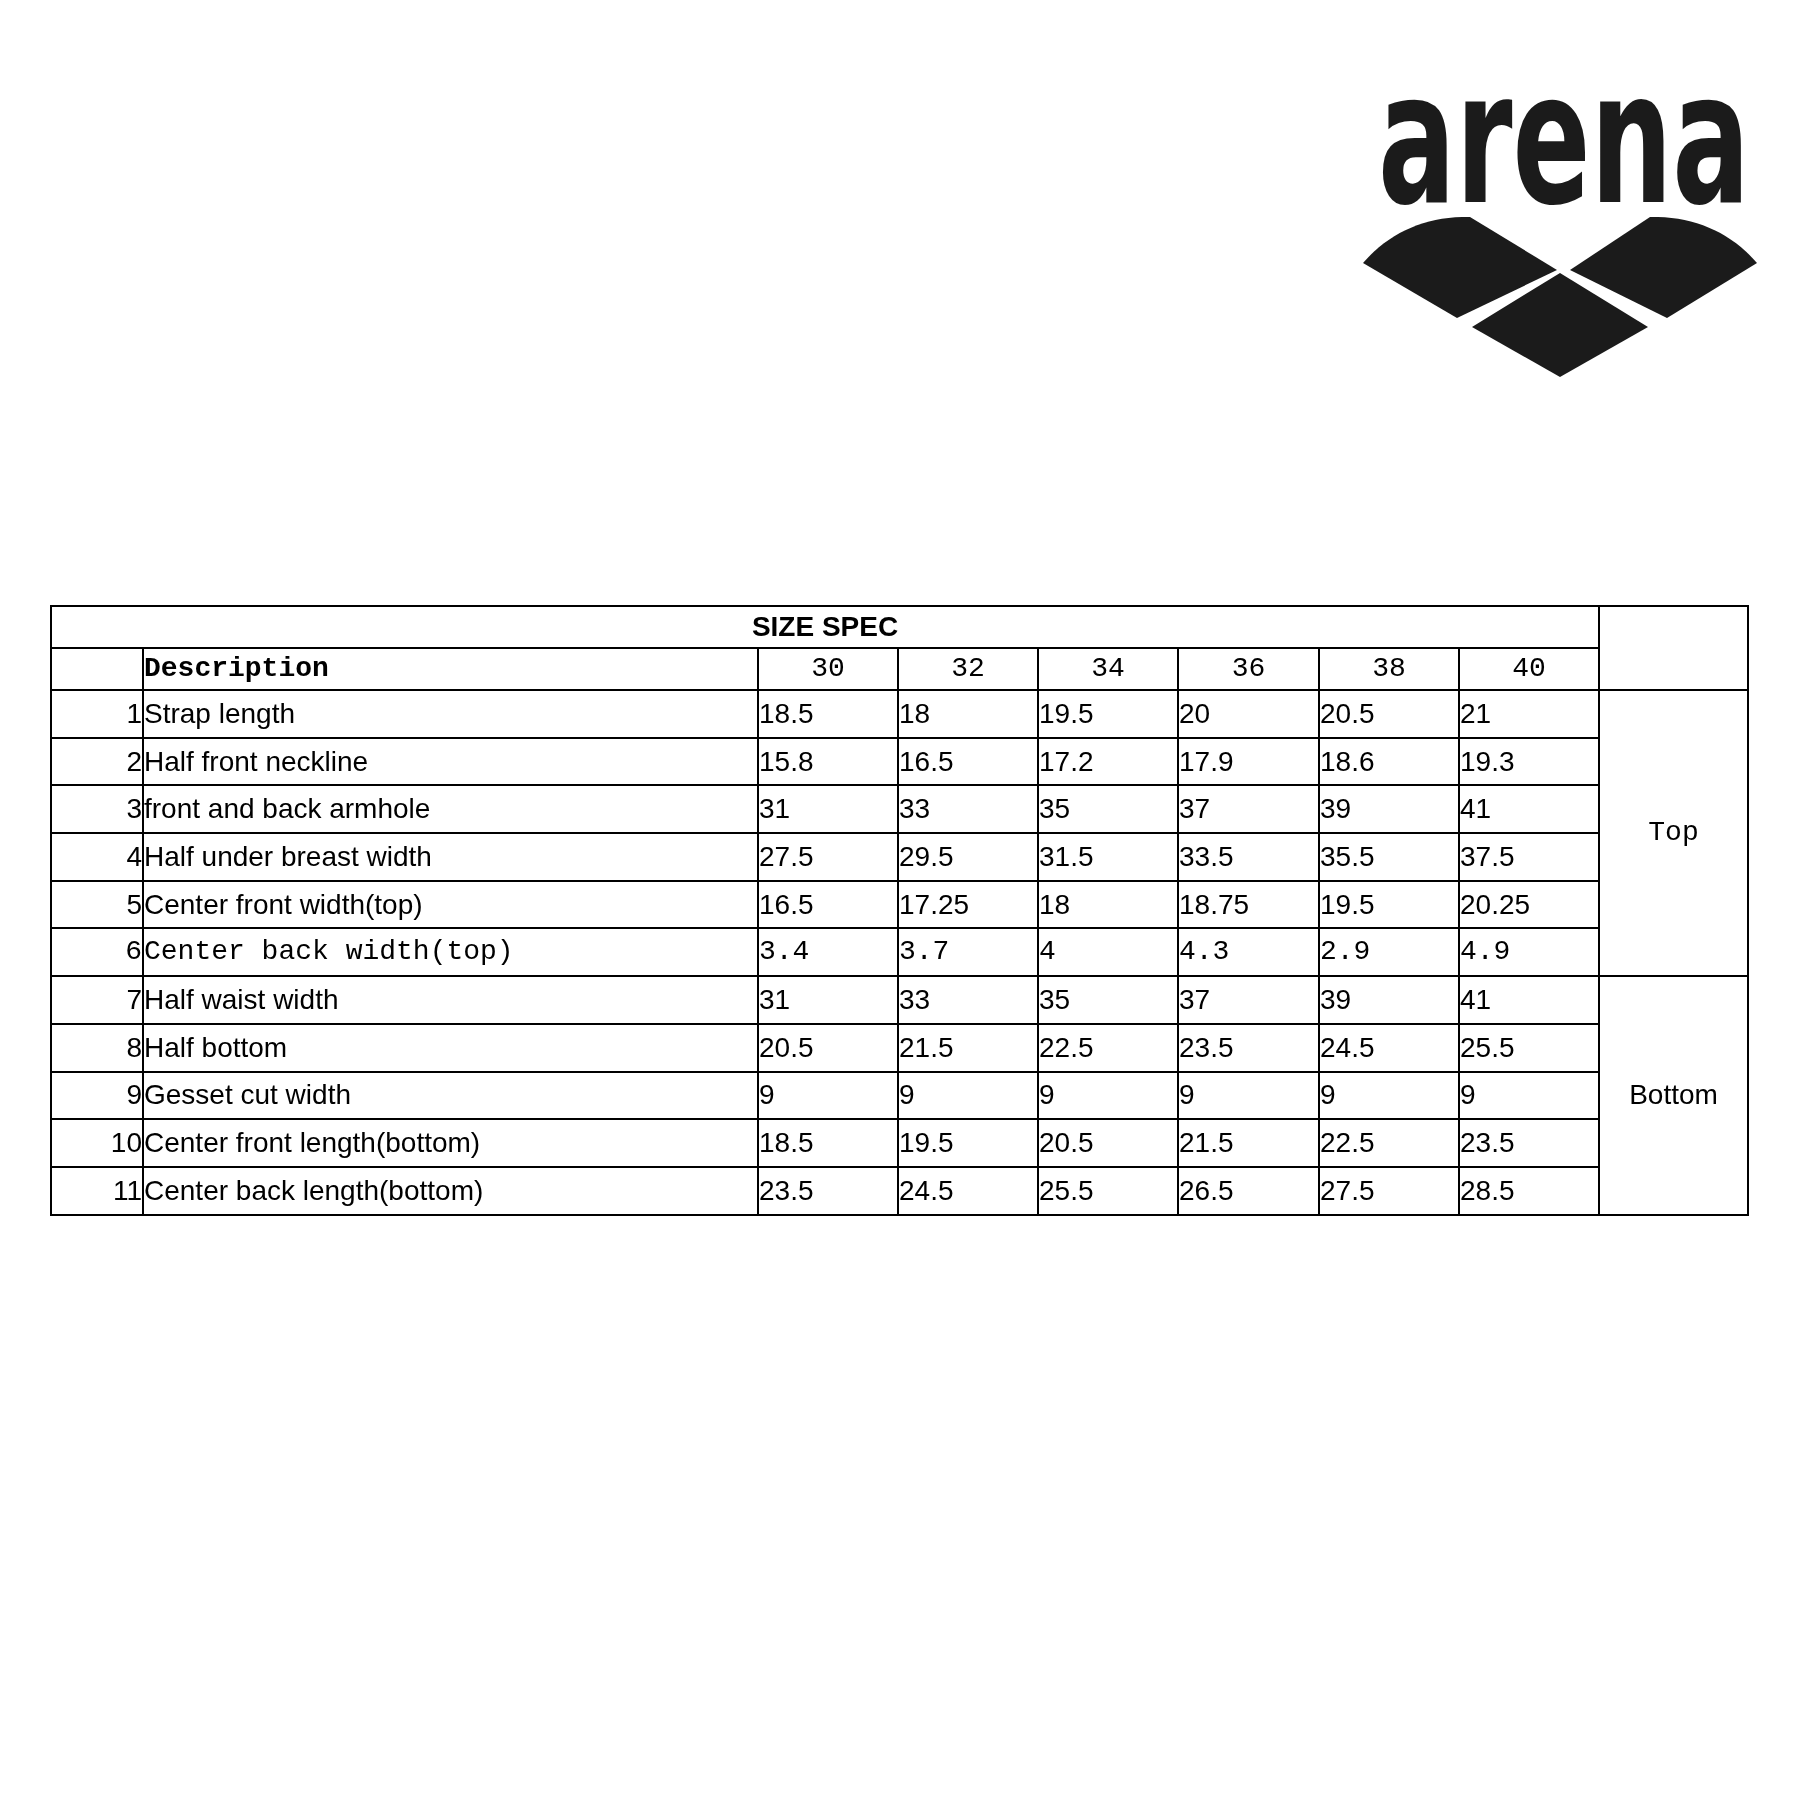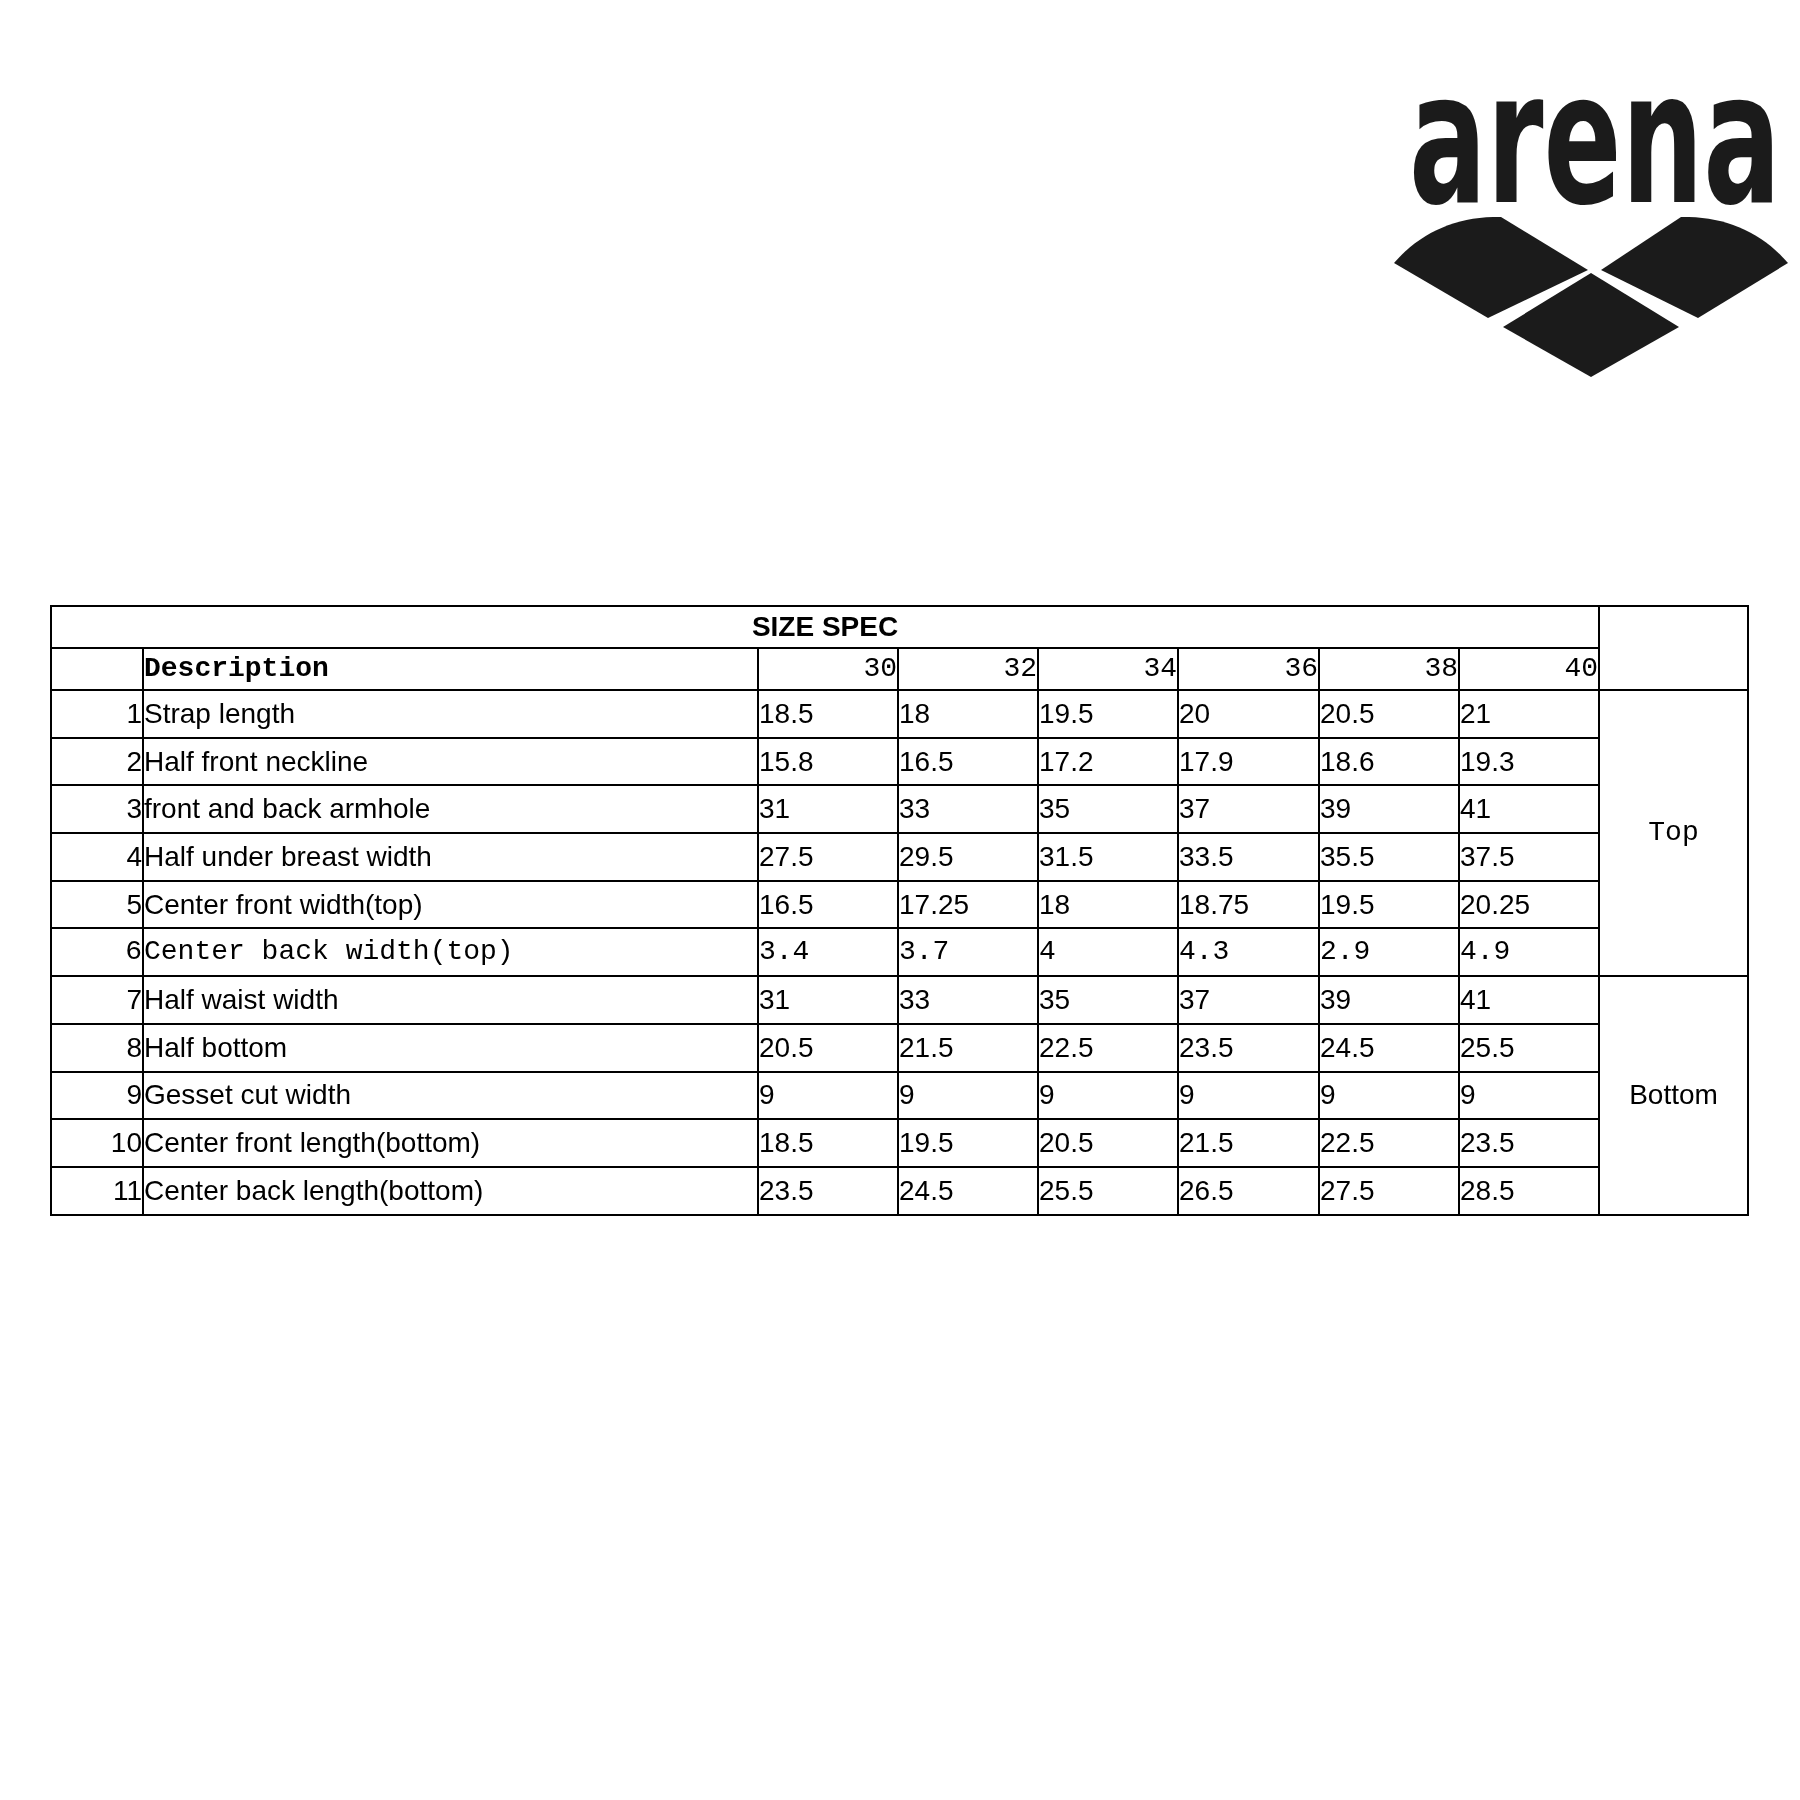--- a/index.html
+++ b/index.html
@@ -7,21 +7,21 @@
     position: relative;
     width: 1800px;
     height: 1800px;
     background: #ffffff;
     font-family: "Liberation Sans", sans-serif;
     color: #000000;
     overflow: hidden;
   }
   .logo-box {
     position: absolute;
-    left: 1391px;
+    left: 1360px;
     top: 82px;
     width: 400px;
     height: 302px;
   }
   table.spec {
     position: absolute;
     left: 50px;
     top: 605px;
     border-collapse: collapse;
     table-layout: fixed;
@@ -34,21 +34,21 @@
     padding: 0;
     vertical-align: middle;
     white-space: nowrap;
     overflow: hidden;
     height: 45.7px;
     line-height: 1;
   }
   tr.hdr-row td { height: 40px; }
   td.title-cell  { font-weight: bold; text-align: center; font-size: 29px; }
   td.desc-hdr    { font-weight: bold; text-align: left; padding-left: 10px; font-size: 29px; }
-  td.size-hdr    { text-align: right; }
+  td.size-hdr    { text-align: center; }
   td.num-cell    { text-align: right; padding-right: 7px; }
   td.desc-cell   { text-align: left; padding-left: 9px; }
   td.val-cell    { text-align: left; padding-left: 7px; }
   td.group-cell  { text-align: center; font-size: 29px; }
   
   td.edge-l { border-left-width: 3px; }
   td.edge-r { border-right-width: 3px; margin-top: 32px; }
   td.edge-t { border-top-width: 3px; }
   td.edge-b { border-bottom-width: 4px; }
   

